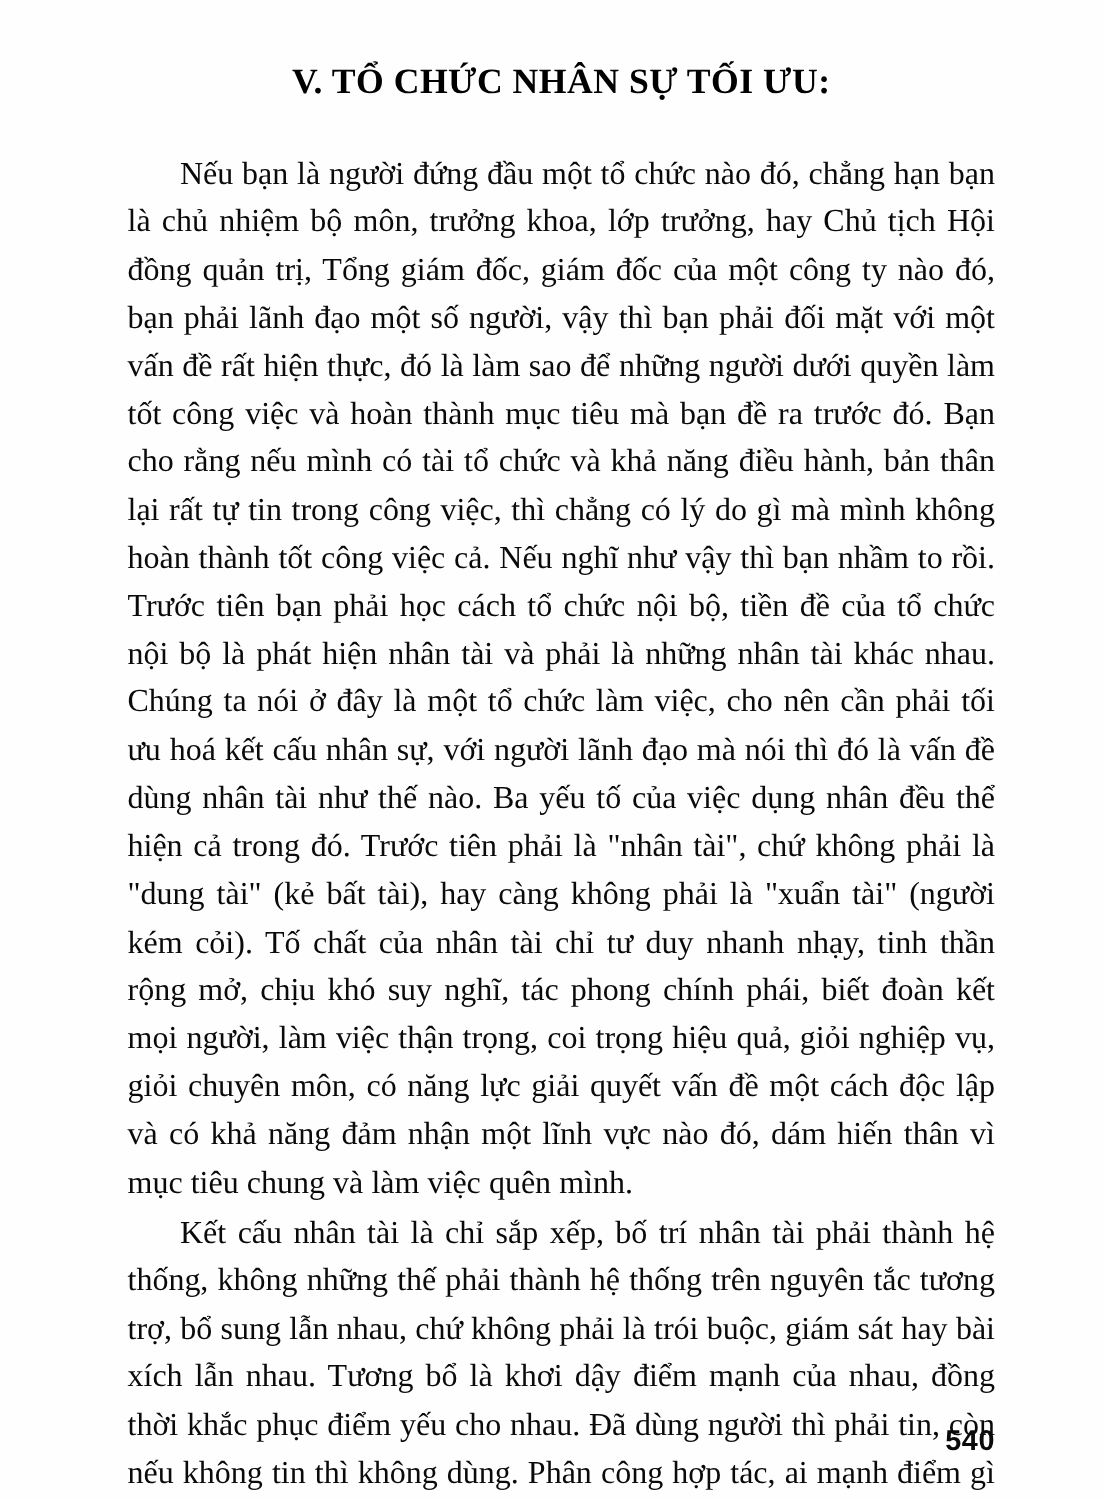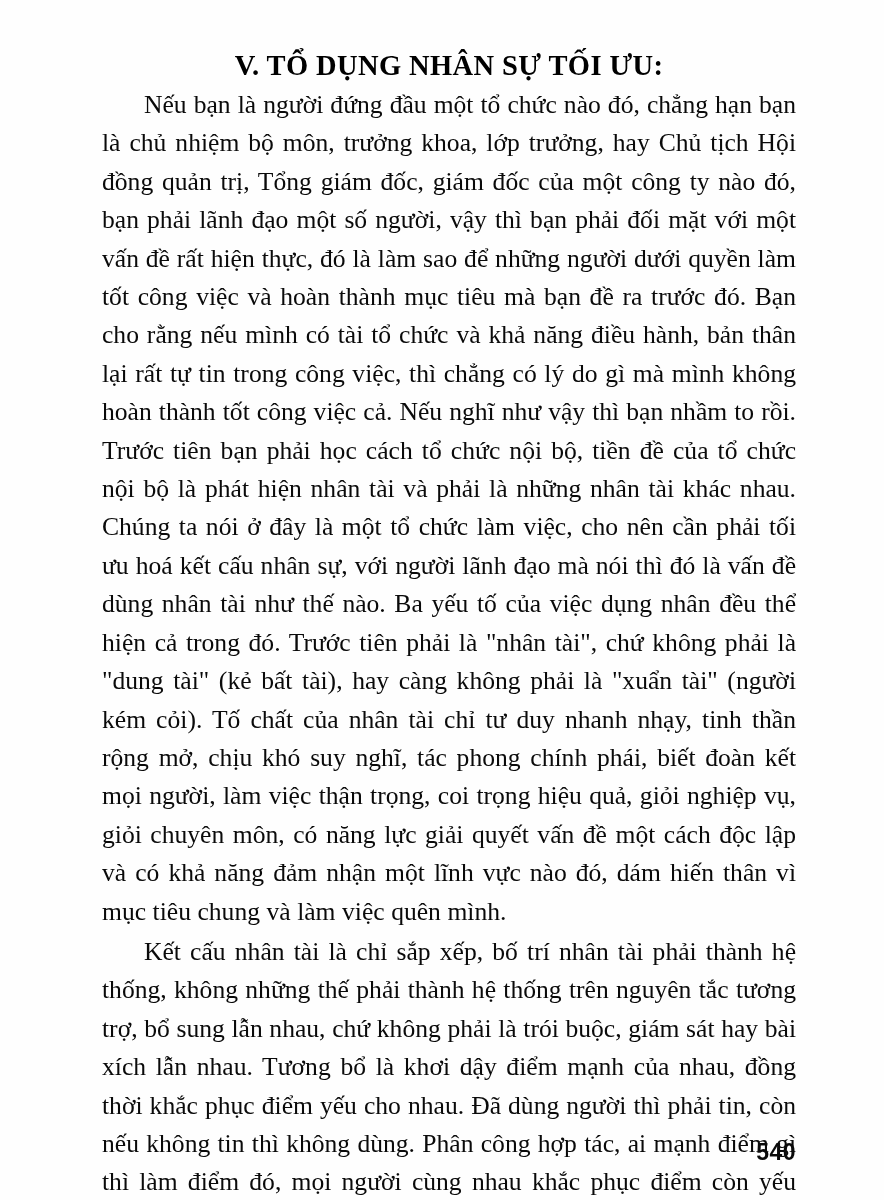--- a/index.html
+++ b/index.html
@@ -61,20 +61,21 @@
     text-justify: inter-word;
     font-size: 25.6px;
     line-height: 38.4px;
     text-indent: 42px;
     color: #0a0a0a;
     hyphens: none;
     word-spacing: 0.1px;
   }
 
   p.para-first {
+    margin-top: 34px;
   }
   p.para-second {
     margin-top: 2px;
   }
 
   .folio {
     position: absolute;
     right: 88px;
     bottom: 34px;
     font-family: "Liberation Sans", "DejaVu Sans", sans-serif;
@@ -85,21 +86,21 @@
   }
 </style>
 </head>
 <body>
 
 <div class="page">
 
   <div class="content">
 
     <h1 class="heading">
-      <span class="hl hl-1">V. TỔ DỤNG NHÂN SỰ TỐI ƯU:</span>
+      <span class="hl hl-1">V. TỔ CHỨC NHÂN SỰ TỐI ƯU:</span>
     </h1>
 
     <div class="body-text">
       <p class="para para-first">Nếu bạn là người đứng đầu một tổ chức nào đó, chẳng hạn bạn là chủ nhiệm bộ môn, trưởng khoa, lớp trưởng, hay Chủ tịch Hội đồng quản trị, Tổng giám đốc, giám đốc của một công ty nào đó, bạn phải lãnh đạo một số người, vậy thì bạn phải đối mặt với một vấn đề rất hiện thực, đó là làm sao để những người dưới quyền làm tốt công việc và hoàn thành mục tiêu mà bạn đề ra trước đó. Bạn cho rằng nếu mình có tài tổ chức và khả năng điều hành, bản thân lại rất tự tin trong công việc, thì chẳng có lý do gì mà mình không hoàn thành tốt công việc cả. Nếu nghĩ như vậy thì bạn nhầm to rồi. Trước tiên bạn phải học cách tổ chức nội bộ, tiền đề của tổ chức nội bộ là phát hiện nhân tài và phải là những nhân tài khác nhau. Chúng ta nói ở đây là một tổ chức làm việc, cho nên cần phải tối ưu hoá kết cấu nhân sự, với người lãnh đạo mà nói thì đó là vấn đề dùng nhân tài như thế nào. Ba yếu tố của việc dụng nhân đều thể hiện cả trong đó. Trước tiên phải là "nhân tài", chứ không phải là "dung tài" (kẻ bất tài), hay càng không phải là "xuẩn tài" (người kém cỏi). Tố chất của nhân tài chỉ tư duy nhanh nhạy, tinh thần rộng mở, chịu khó suy nghĩ, tác phong chính phái, biết đoàn kết mọi người, làm việc thận trọng, coi trọng hiệu quả, giỏi nghiệp vụ, giỏi chuyên môn, có năng lực giải quyết vấn đề một cách độc lập và có khả năng đảm nhận một lĩnh vực nào đó, dám hiến thân vì mục tiêu chung và làm việc quên mình.</p>
       <p class="para para-second">Kết cấu nhân tài là chỉ sắp xếp, bố trí nhân tài phải thành hệ thống, không những thế phải thành hệ thống trên nguyên tắc tương trợ, bổ sung lẫn nhau, chứ không phải là trói buộc, giám sát hay bài xích lẫn nhau. Tương bổ là khơi dậy điểm mạnh của nhau, đồng thời khắc phục điểm yếu cho nhau. Đã dùng người thì phải tin, còn nếu không tin thì không dùng. Phân công hợp tác, ai mạnh điểm gì thì làm điểm đó, mọi người cùng nhau khắc phục điểm còn yếu kém để cùng tiến bộ. Nhân tài nhân hoà chỉ mọi thành viên trong nội các phải có cùng chí hướng, cùng nhau đoàn kết phấn đấu, nói cho hết, làm cho hết. Có kết cấu nhân sự (nhân tài) như vậy thì bộ máy sự nghiệp mới vận hành hiệu suất cao được. Trên nền</p>
     </div>
 
   </div>
 
   <div class="folio">540</div>

